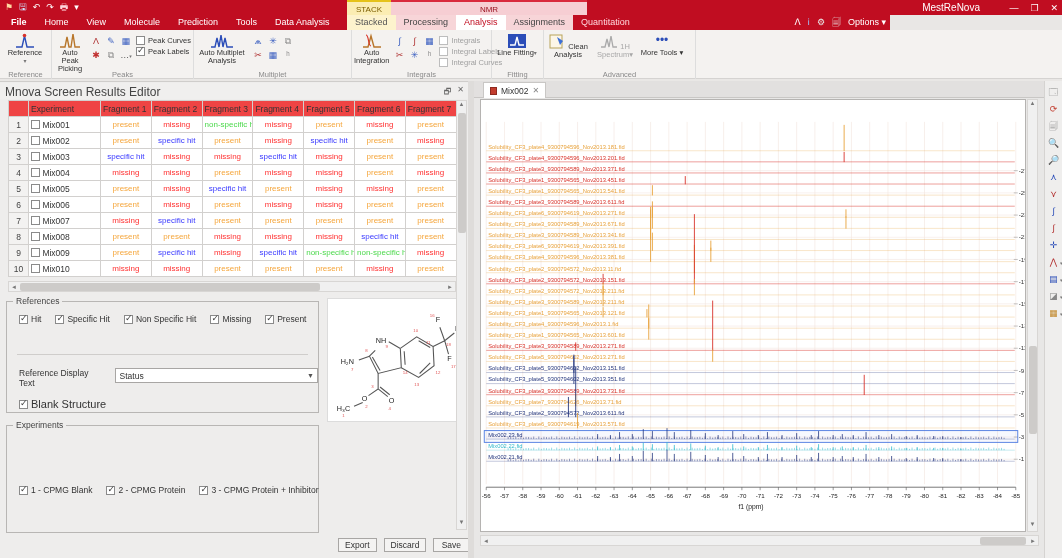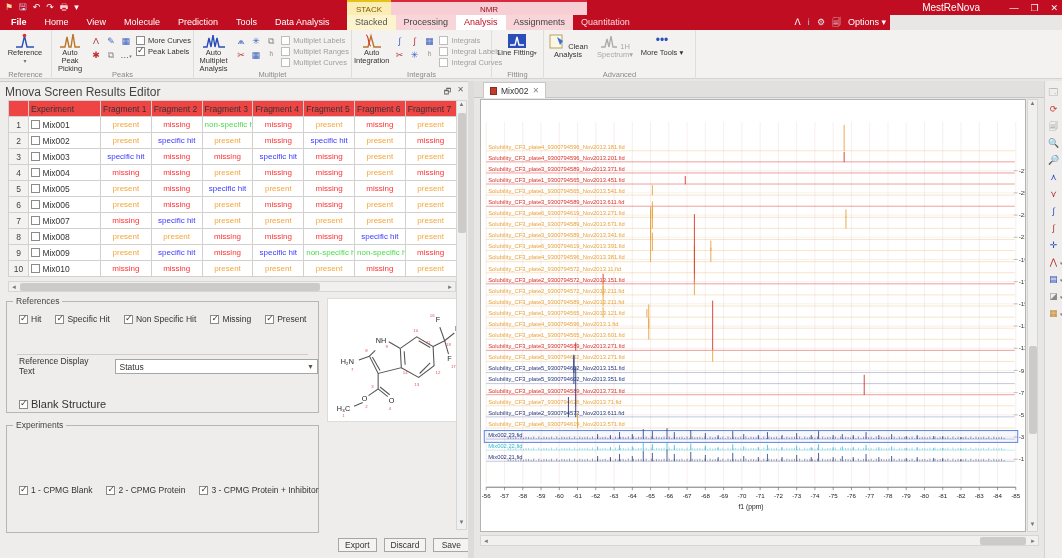--- a/index.html
+++ b/index.html
@@ -59,21 +59,21 @@
   .hscroll{position:absolute;height:11px;background:#f0f0f0;border:1px solid #d8d6d4;display:flex;align-items:center}
   .hscroll .thumb{position:absolute;top:1px;height:8px;background:#cdcbc9;border-radius:2px}
   .hscroll .ar{width:10px;font-size:6px;color:#777;text-align:center;flex:none}
   .vscroll{position:absolute;width:11px;background:#f0f0f0;border:1px solid #d8d6d4}
   .vscroll .thumb{position:absolute;left:1px;width:8px;background:#cdcbc9;border-radius:2px}
   .vscroll .ar{height:10px;font-size:6px;color:#777;text-align:center}
   fieldset{position:absolute;border:1px solid #b8b6b4;background:transparent}
   legend{font-size:8.5px;color:#444;padding:0 3px;margin-left:6px}
   .flt-row{display:flex;gap:14px;padding:8px 0 0 12px;font-size:8.5px;align-items:center}
   .refsep{position:absolute;left:10px;right:10px;top:48px;border-top:1px solid #cfcdcb}
-  #ref-display-row{position:absolute;left:12px;top:50px;display:flex;align-items:center;gap:18px;font-size:8.5px}
+  #ref-display-row{position:absolute;left:12px;top:62px;display:flex;gap:18px;font-size:8.5px}
   #ref-combo{width:228px;height:15px;border:1px solid #a8a6a4;background:#fff;position:relative;font-size:8.5px;line-height:14px;padding-left:4px;cursor:pointer}
   #ref-combo .dd{position:absolute;right:3px;top:0;color:#555;font-size:7px}
   #show-structure{position:absolute;left:12px;top:92px}
   #molbox{position:absolute;left:327px;top:216px;width:137px;height:124px;background:#fff;border:1px solid #dcdcdc}
   #exp-checks{position:absolute;left:12px;top:55px;display:flex;gap:14px;font-size:8.5px;align-items:center}
   #footer-btns{position:absolute;left:338px;top:456px;display:flex;gap:7px}
   .btn{min-width:36px;height:14px;background:#f4f3f2;border:1px solid #a8a6a4;font-size:8.5px;text-align:center;line-height:13px;padding:0 6px;cursor:pointer;color:#333}
   
   #splitter{position:absolute;left:468px;top:81px;width:6px;height:477px;background:#dedcda}
   #docarea{position:absolute;left:474px;top:81px;width:570px;height:477px;background:#e8e7e6}
@@ -163,21 +163,21 @@
         <span class="ti" style="color:#b03434">Λ</span>
         <span class="ti" style="color:#3b5fc0">✎</span>
         <span class="ti" style="color:#3b5fc0">▦</span>
         <span class="ti" style="color:#c03030">✱</span>
         <span class="ti" style="color:#8a8a8a">⧉</span>
         <span class="ti" style="color:#555">…<span style="font-size:5px;color:#777">▾</span></span>
       </div>
     <div class="checks" id="peaks-checks">
         <span class="cbrow">
           <span class="cb  "></span>
-          <span>More Curves</span>
+          <span>Peak Curves</span>
         </span>
         <span class="cbrow">
           <span class="cb checked "></span>
           <span>Peak Labels</span>
         </span>
       </div>
     <div class="glabel">Peaks</div>
   </div>
   <div class="rgroup" style="width:158px">
     <div class="bigbtn" style="width:52px">
@@ -186,34 +186,20 @@
         </svg>
       <span>Auto Multiplet Analysis</span>
     </div>
     <div class="tools" id="mult-tools">
         <span class="ti" style="color:#3b5fc0">⩕</span>
         <span class="ti" style="color:#3b5fc0">✳</span>
         <span class="ti" style="color:#8a8a8a">⧉</span>
         <span class="ti" style="color:#b03434">✂</span>
         <span class="ti" style="color:#3b5fc0">▦</span>
         <span class="ti" style="color:#8a8a8a">ʰ</span>
-      </div>
-    <div class="checks dis" id="mult-checks">
-        <span class="cbrow">
-          <span class="cb  dis"></span>
-          <span>Multiplet Labels</span>
-        </span>
-        <span class="cbrow">
-          <span class="cb  dis"></span>
-          <span>Multiplet Ranges</span>
-        </span>
-        <span class="cbrow">
-          <span class="cb  dis"></span>
-          <span>Multiplet Curves</span>
-        </span>
       </div>
     <div class="glabel">Multiplet</div>
   </div>
   <div class="rgroup" style="width:140px">
     <div class="bigbtn">
       <svg width="20" height="16" viewBox="0 0 20 16">
           <path d="M1 14 L6 14 L9 3 L12 14 L19 14" stroke="#b8762b" fill="none" stroke-width="1.4"></path>
           <path d="M4 2 C7 2 6 13 9 13" stroke="#d8322a" fill="none" stroke-width="1.2"></path>
         </svg>
       <span>Auto Integration</span>

